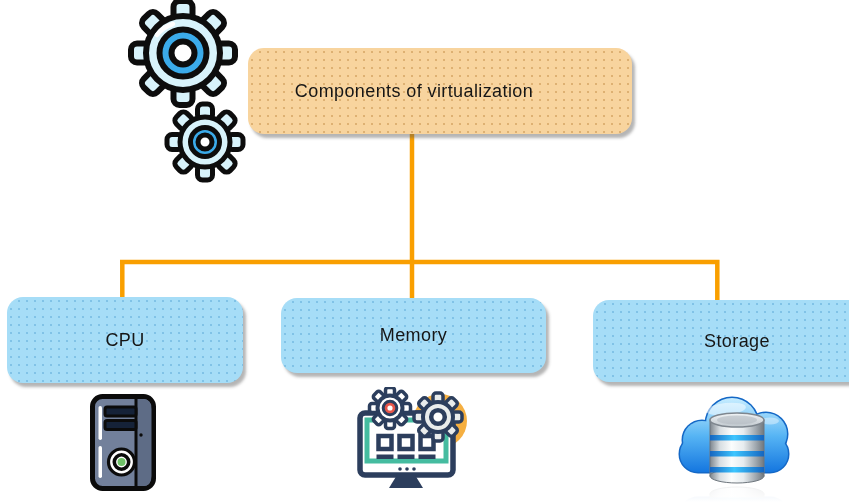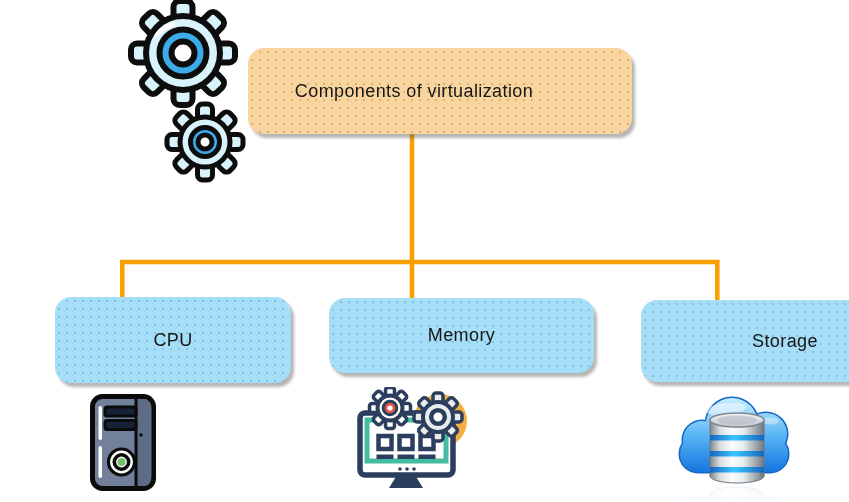--- a/index.html
+++ b/index.html
@@ -18,21 +18,20 @@
     left:248px;top:48px;width:384px;height:86px;
     background-color:#F8D49E;
     background-image:radial-gradient(rgba(190,135,60,.45) .8px, transparent 1.2px);
     background-size:8px 8px;
   }
   .root-node .lbl{transform:translateX(-26px);}
   .child-node{
     background-color:#A6DDF7;
     background-image:radial-gradient(rgba(60,145,200,.35) .8px, transparent 1.2px);
     background-size:8px 8px;
-    margin-left:48px;
   }
   .child-cpu{left:7px;top:297px;width:236px;height:86px;}
   .child-memory{left:281px;top:298px;width:265px;height:75px;}
   .child-storage{left:593px;top:300px;width:288px;height:82px;}
   svg{display:block;}
 </style>
 </head>
 <body>
 
 <div class="canvas">

